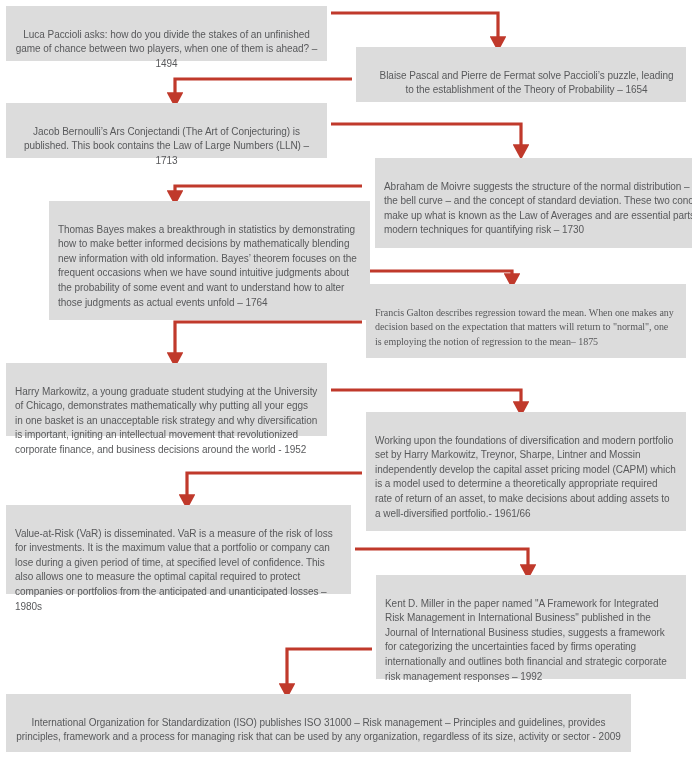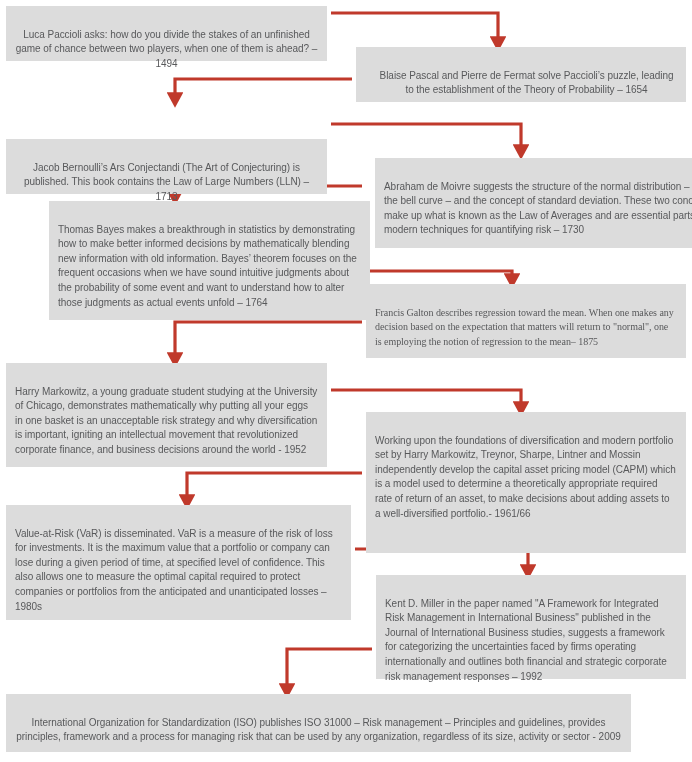--- a/index.html
+++ b/index.html
@@ -71,45 +71,45 @@
   </svg>
 
   <div class="node centered" style="left:6px; top:6px; width:321px; height:55px;">
     <span>Luca Paccioli asks: how do you divide the stakes of an unfinished game of chance between two players, when one of them is ahead? – 1494</span>
   </div>
 
   <div class="node centered" style="left:356px; top:47px; width:330px; height:55px;padding-left:20px;">
     <span>Blaise Pascal and Pierre de Fermat solve Paccioli’s puzzle, leading to the establishment of the Theory of Probability – 1654</span>
   </div>
 
-  <div class="node centered" style="left:6px; top:103px; width:321px; height:55px;margin-top:36px;">
+  <div class="node centered" style="left:6px; top:103px; width:321px; height:55px;">
     <span>Jacob Bernoulli’s Ars Conjectandi (The Art of Conjecturing) is published. This book contains the Law of Large Numbers (LLN) – 1713</span>
   </div>
 
   <div class="node left" style="left:366px; top:158px; width:372px; height:90px;margin-left:9px;">
     <span>Abraham de Moivre suggests the structure of the normal distribution – known as the bell curve – and the concept of standard deviation. These two concepts make up what is known as the Law of Averages and are essential parts of modern techniques for quantifying risk – 1730</span>
   </div>
 
   <div class="node left" style="left:6px; top:201px; width:321px; height:119px;margin-left:43px;">
     <span>Thomas Bayes makes a breakthrough in statistics by demonstrating how to make better informed decisions by mathematically blending new information with old information. Bayes’ theorem focuses on the frequent occasions when we have sound intuitive judgments about the probability of some event and want to understand how to alter those judgments as actual events unfold – 1764</span>
   </div>
 
   <div class="node left" style="left:366px; top:284px; width:320px; height:74px;font-family:Liberation Serif, serif;">
     <span>Francis Galton describes regression toward the mean. When one makes any decision based on the expectation that matters will return to "normal", one is employing the notion of regression to the mean– 1875</span>
   </div>
 
-  <div class="node left" style="left:6px; top:363px; width:321px; height:104px;">
+  <div class="node left" style="left:6px; top:363px; width:321px; height:73px;">
     <span>Harry Markowitz, a young graduate student studying at the University of Chicago, demonstrates mathematically why putting all your eggs in one basket is an unacceptable risk strategy and why diversification is important, igniting an intellectual movement that revolutionized corporate finance, and business decisions around the world - 1952</span>
   </div>
 
-  <div class="node left" style="left:366px; top:412px; width:320px; height:141px;">
+  <div class="node left" style="left:366px; top:412px; width:320px; height:119px;">
     <span>Working upon the foundations of diversification and modern portfolio set by Harry Markowitz, Treynor, Sharpe, Lintner and Mossin independently develop the capital asset pricing model (CAPM) which is a model used to determine a theoretically appropriate required rate of return of an asset, to make decisions about adding assets to a well-diversified portfolio.- 1961/66</span>
   </div>
 
-  <div class="node left" style="left:6px; top:505px; width:345px; height:115px;">
+  <div class="node left" style="left:6px; top:505px; width:345px; height:89px;">
     <span>Value-at-Risk (VaR) is disseminated. VaR is a measure of the risk of loss for investments. It is the maximum value that a portfolio or company can lose during a given period of time, at specified level of confidence. This also allows one to measure the optimal capital required to protect companies or portfolios from the anticipated and unanticipated losses – 1980s</span>
   </div>
 
   <div class="node left" style="left:376px; top:575px; width:310px; height:104px;">
     <span>Kent D. Miller in the paper named "A Framework for Integrated Risk Management in International Business" published in the Journal of International Business studies, suggests a framework for categorizing the uncertainties faced by firms operating internationally and outlines both financial and strategic corporate risk management responses – 1992</span>
   </div>
 
   <div class="node centered" style="left:6px; top:694px; width:625px; height:58px;">
     <span>International Organization for Standardization (ISO) publishes ISO 31000 – Risk management – Principles and guidelines, provides principles, framework and a process for managing risk that can be used by any organization, regardless of its size, activity or sector - 2009</span>
   </div>

